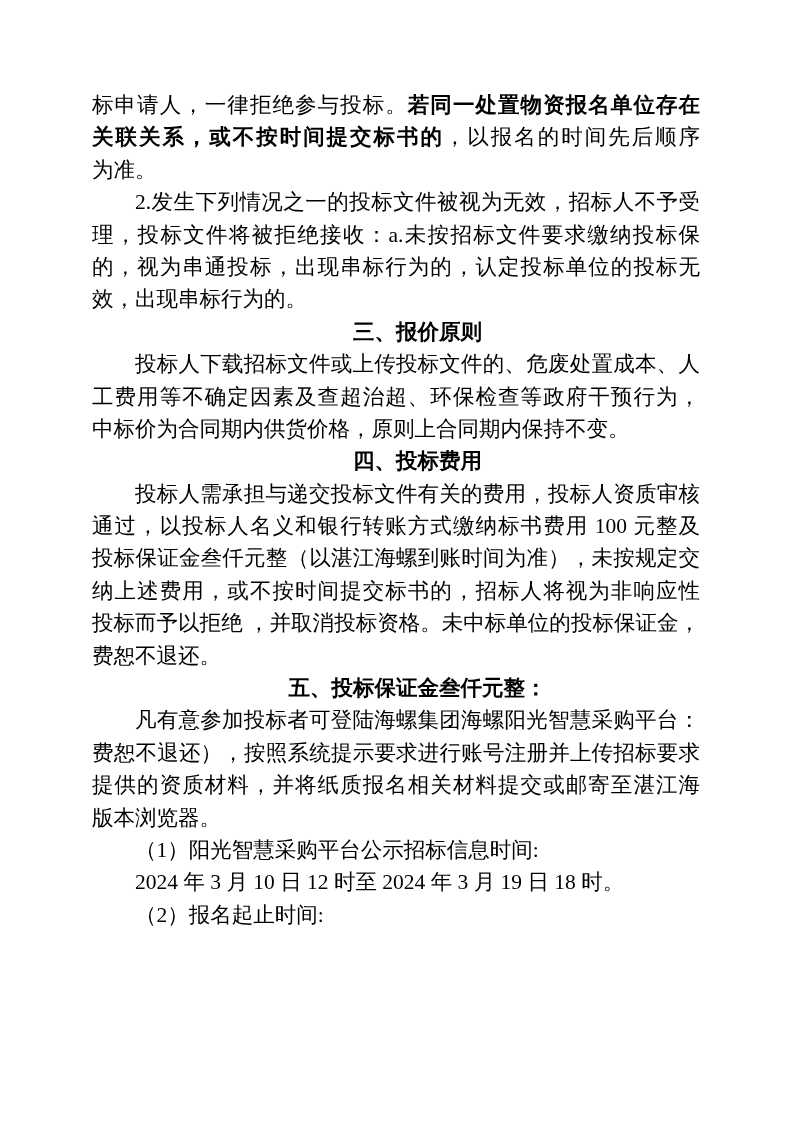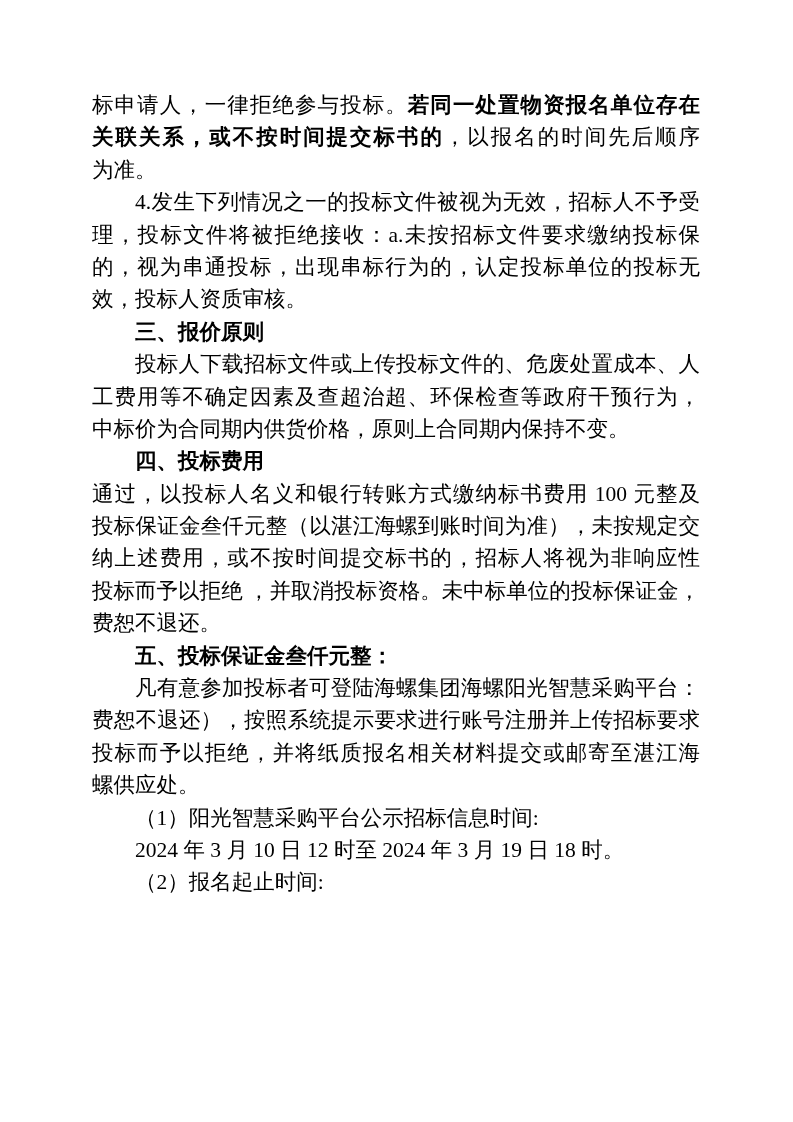--- a/index.html
+++ b/index.html
@@ -32,49 +32,51 @@
   .line.justify {
     text-align: justify;
     text-align-last: justify;
   }
   .line.indent {
     padding-left: 43px;
   }
   .line.heading {
     font-family: Liberation Sans, sans-serif;
     font-weight: bold;
+    text-align: center;
   }
   .seg.bold {
     font-weight: bold;
   }
 </style>
 </head>
 <body>
 
 <div class="page">
   <div class="text-block" id="text-block">
       <div class="line justify"><span class="seg">标申请人，一律拒绝参与投标。</span><span class="seg bold">若同一处置物资报名单位存在</span></div>
       <div class="line justify"><span class="seg bold">关联关系，或不按时间提交标书的</span><span class="seg">，以报名的时间先后顺序</span></div>
       <div class="line"><span class="seg">为准。</span></div>
-      <div class="line indent justify"><span class="seg">4.发生下列情况之一的投标文件被视为无效，招标人不予受</span></div>
+      <div class="line indent justify"><span class="seg">2.发生下列情况之一的投标文件被视为无效，招标人不予受</span></div>
       <div class="line justify"><span class="seg">理，投标文件将被拒绝接收：a.未按招标文件要求缴纳投标保</span></div>
       <div class="line justify"><span class="seg">的，视为串通投标，出现串标行为的，认定投标单位的投标无</span></div>
-      <div class="line"><span class="seg">效，投标人资质审核。</span></div>
+      <div class="line"><span class="seg">效，出现串标行为的。</span></div>
       <div class="line indent heading"><span class="seg bold">三、报价原则</span></div>
       <div class="line indent justify"><span class="seg">投标人下载招标文件或上传投标文件的、危废处置成本、人</span></div>
       <div class="line justify"><span class="seg">工费用等不确定因素及查超治超、环保检查等政府干预行为，</span></div>
       <div class="line"><span class="seg">中标价为合同期内供货价格，原则上合同期内保持不变。</span></div>
       <div class="line indent heading"><span class="seg bold">四、投标费用</span></div>
+      <div class="line indent justify"><span class="seg">投标人需承担与递交投标文件有关的费用，投标人资质审核</span></div>
       <div class="line justify"><span class="seg">通过，以投标人名义和银行转账方式缴纳标书费用 100 元整及</span></div>
       <div class="line justify"><span class="seg">投标保证金叁仟元整（以湛江海螺到账时间为准），未按规定交</span></div>
       <div class="line justify"><span class="seg">纳上述费用，或不按时间提交标书的，招标人将视为非响应性</span></div>
       <div class="line justify"><span class="seg">投标而予以拒绝 ，并取消投标资格。未中标单位的投标保证金，</span></div>
       <div class="line"><span class="seg">费恕不退还。</span></div>
       <div class="line indent heading"><span class="seg bold">五、投标保证金叁仟元整：</span></div>
       <div class="line indent justify"><span class="seg">凡有意参加投标者可登陆海螺集团海螺阳光智慧采购平台：</span></div>
       <div class="line justify"><span class="seg">费恕不退还），按照系统提示要求进行账号注册并上传招标要求</span></div>
-      <div class="line justify"><span class="seg">投标而予以拒绝，并将纸质报名相关材料提交或邮寄至湛江海</span></div>
-      <div class="line"><span class="seg">螺供应处。</span></div>
+      <div class="line justify"><span class="seg">提供的资质材料，并将纸质报名相关材料提交或邮寄至湛江海</span></div>
+      <div class="line"><span class="seg">版本浏览器。</span></div>
       <div class="line indent"><span class="seg">（1）阳光智慧采购平台公示招标信息时间:</span></div>
       <div class="line indent"><span class="seg">2024 年 3 月 10 日 12 时至 2024 年 3 月 19 日 18 时。</span></div>
       <div class="line indent"><span class="seg">（2）报名起止时间:</span></div>
     </div>
 </div>
 
 </body></html>

